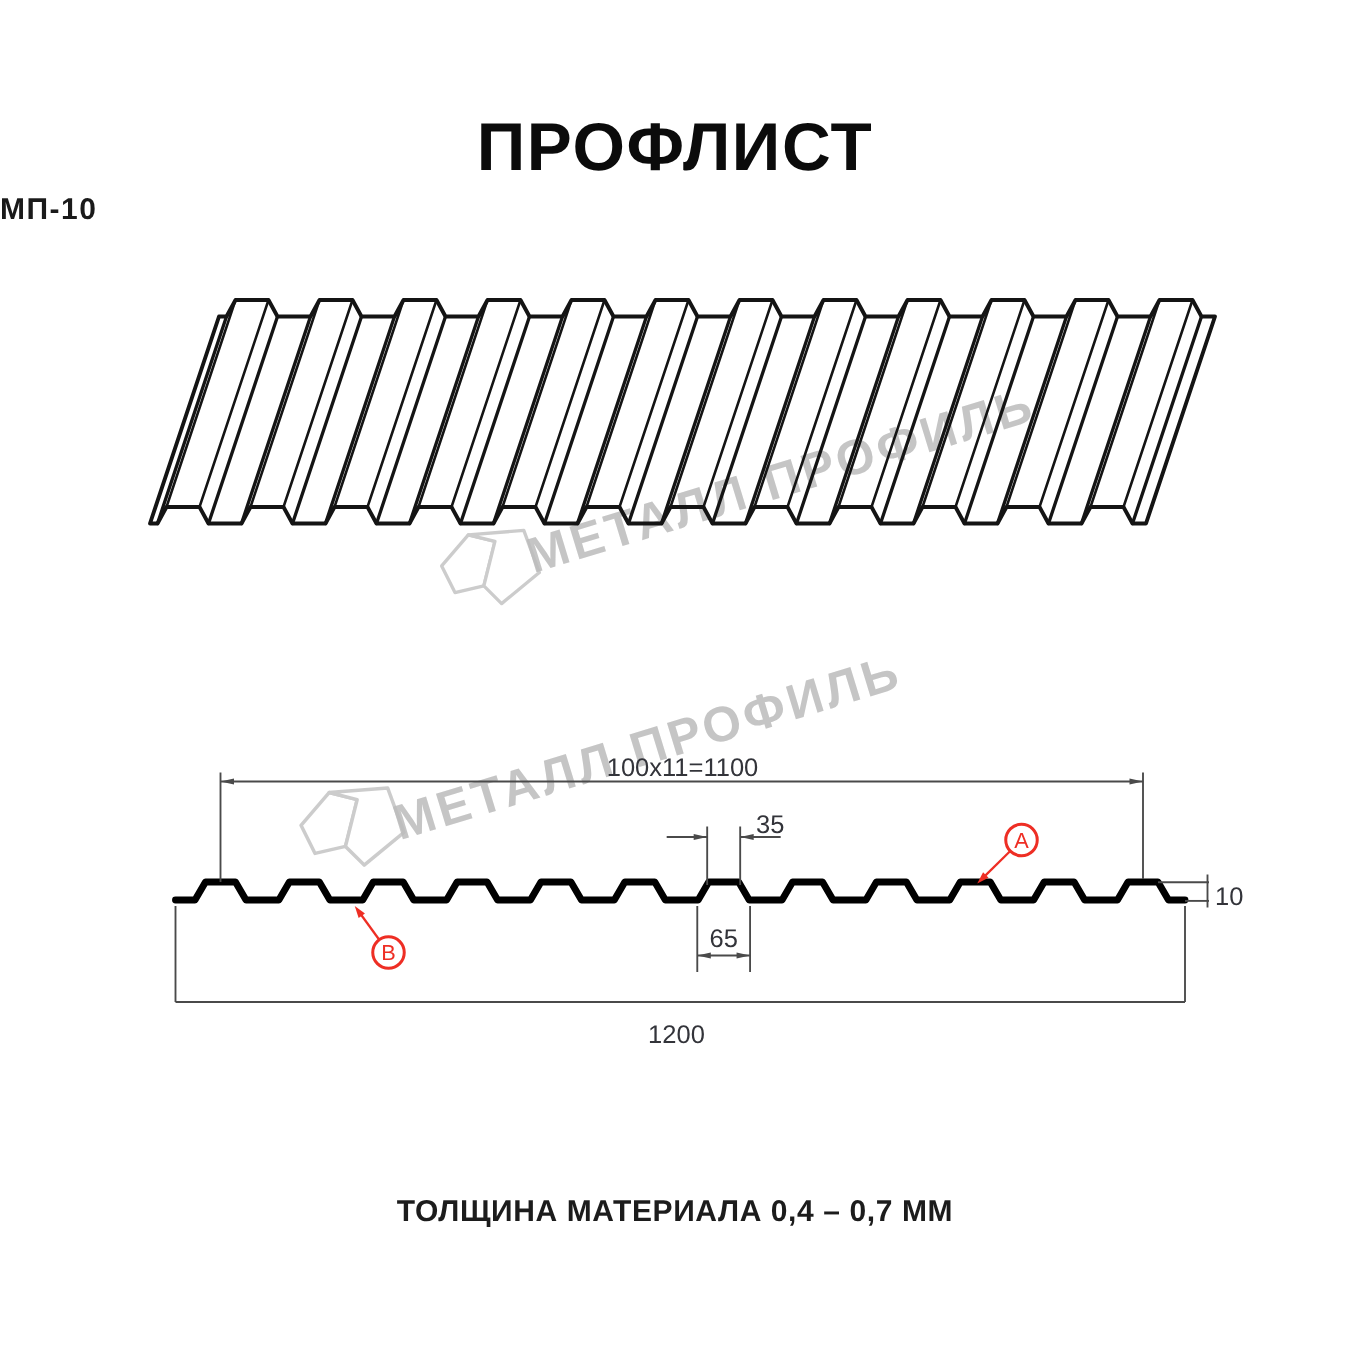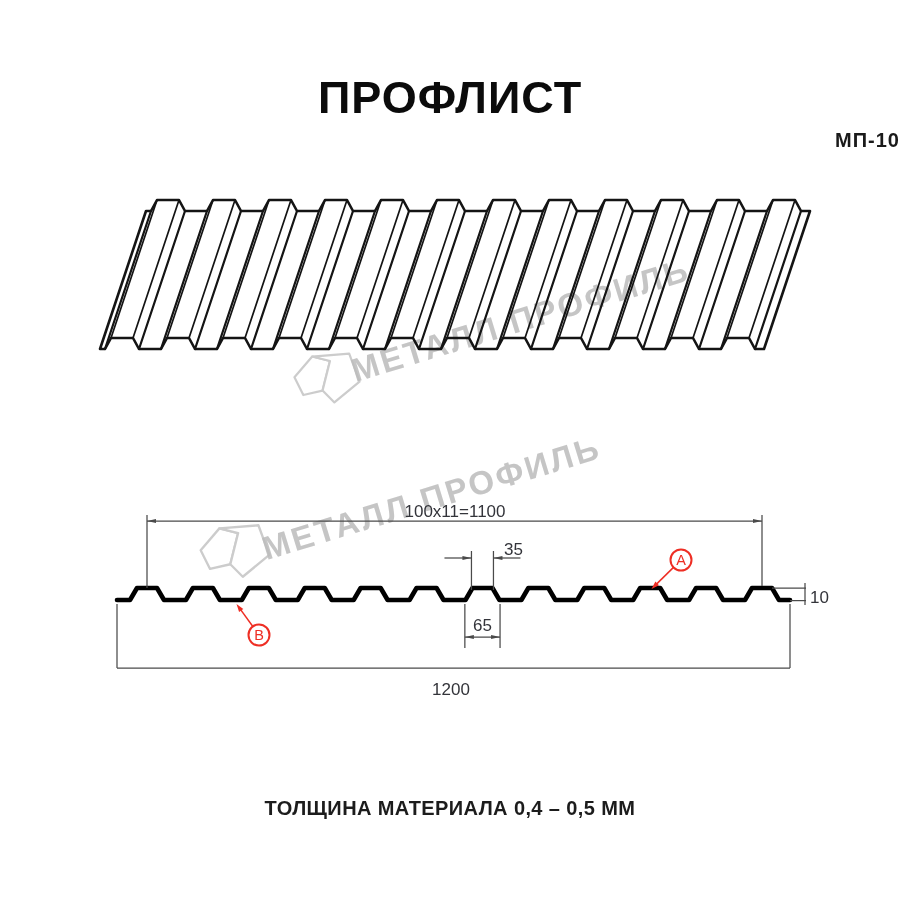--- a/index.html
+++ b/index.html
@@ -1,20 +1,20 @@
 <!DOCTYPE html>
 <html><head>
 <meta charset="utf-8">
 <style>
   html,body{margin:0;padding:0;background:#fff;}
   .page{position:relative;width:900px;height:832px;background:#ffffff;overflow:hidden;
         font-family:"Liberation Sans","DejaVu Sans",sans-serif;}
   .page-title{position:absolute;top:72px;left:0;right:0;margin:0;text-align:center;
         font-size:45px;font-weight:700;letter-spacing:1px;color:#0b0b0b;z-index:3;}
-  .subtitle{position:absolute;top:129px;left:0;right:0;text-align:right;
+  .subtitle{position:absolute;top:129px;left:0;right:0;text-align:left;
         font-size:20px;font-weight:700;letter-spacing:1px;color:#1a1a1a;z-index:3;}
   .footer-note{position:absolute;top:797px;left:0;right:0;text-align:center;
         font-size:20px;font-weight:700;letter-spacing:.4px;color:#1c1c1c;z-index:3;}
   .wm-text{position:absolute;z-index:1;white-space:nowrap;line-height:1;
         font-size:33px;font-weight:700;letter-spacing:2.5px;color:#bcbcbc;opacity:.85;
         transform:rotate(-17deg);transform-origin:0 100%;}
   .wm-text.wm1{left:357px;top:354px;}
   .wm-text.wm2{left:268px;top:532px;}
   .wm-logo{position:absolute;z-index:1;opacity:.9;}
   .wm-logo.logo1{left:290px;top:350px;}
@@ -134,14 +134,14 @@
         <path d="M673.5121939888588,567.3608940448506 L656.4918706740941,584.0927373034328" stroke-width="1.5"></path>
         <polygon points="651.5,589 655.382297483097,581.5375763821169 659.0276926291182,585.2458231685869" fill="#ee2e24" stroke="none"></polygon>
         <text x="681" y="565" text-anchor="middle" fill="#ee2e24" stroke="none" font-size="14.5px">A</text>
         <circle cx="259" cy="635" r="10.5" stroke-width="2"></circle>
         <path d="M252.83234946655185,626.5023481539159 L240.61176702229878,609.6651012307227" stroke-width="1.5"></path>
         <polygon points="236.5,604 243.30334276832417,608.9471736554008 239.094981854073,612.0016291576799" fill="#ee2e24" stroke="none"></polygon>
         <text x="259" y="640" text-anchor="middle" fill="#ee2e24" stroke="none" font-size="14.5px">B</text>
       </g>
     </svg>
 
-  <div class="footer-note">ТОЛЩИНА МАТЕРИАЛА 0,4 – 0,5 ММ</div>
+  <div class="footer-note">ТОЛЩИНА МАТЕРИАЛА 0,4 – 0,7 ММ</div>
 </div>
 
 </body></html>

